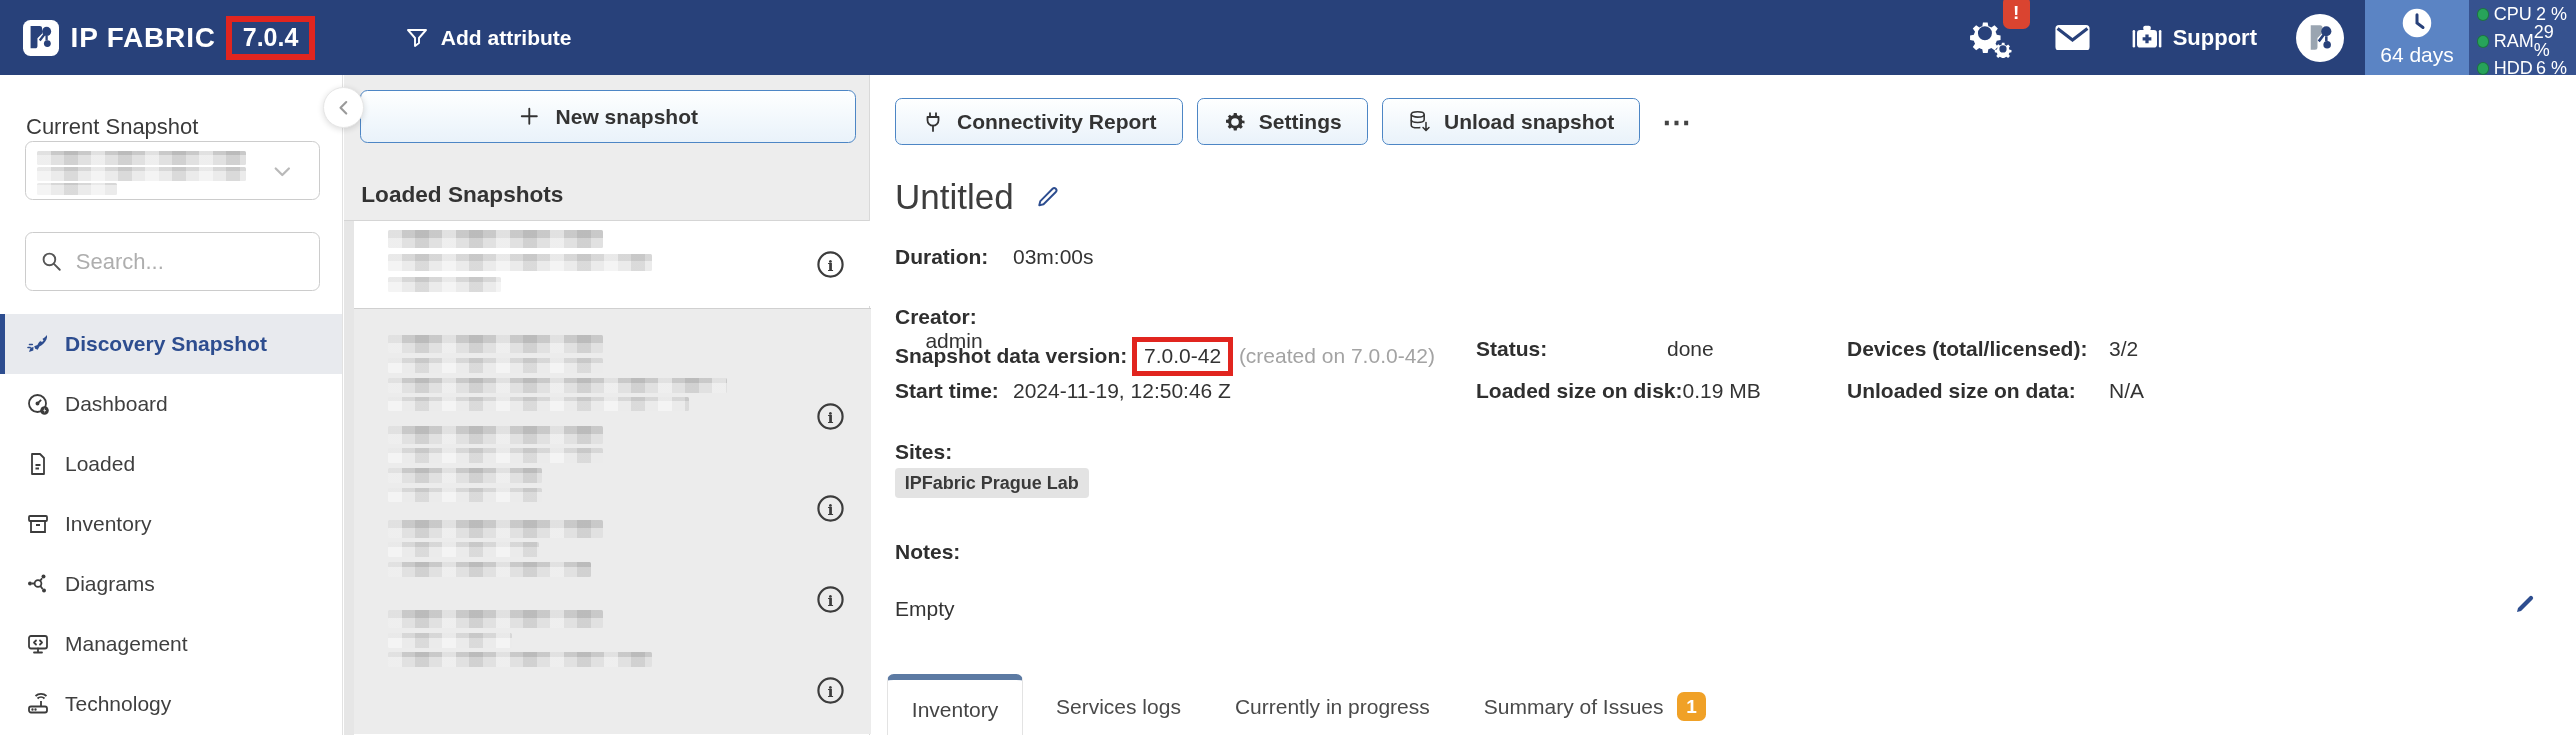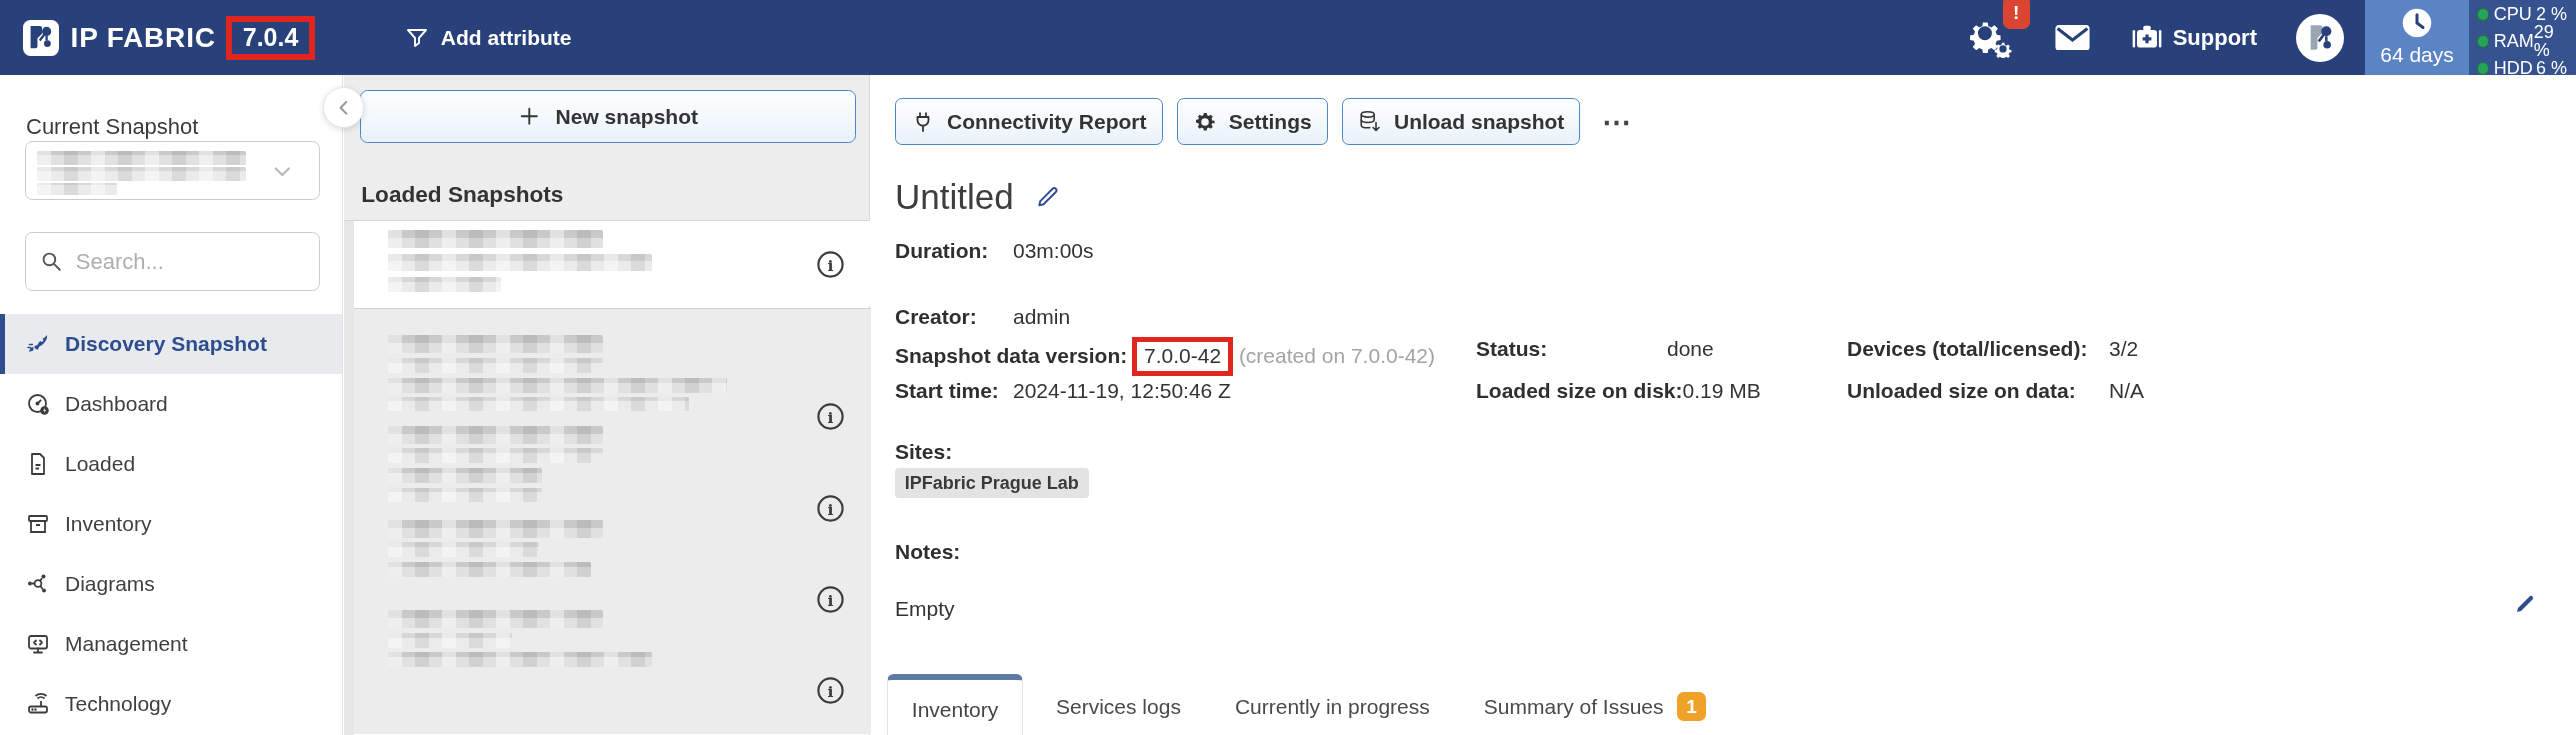--- a/index.html
+++ b/index.html
@@ -58,21 +58,21 @@
   .px { position:absolute; border-radius:1.5px; background-color:#d4d4d4;
         background-image:
          repeating-linear-gradient(90deg, rgba(255,255,255,.45) 0 13.6px, rgba(255,255,255,0) 13.6px 27px, rgba(0,0,0,.07) 27px 41px, rgba(0,0,0,0) 41px 54px),
          repeating-linear-gradient(0deg, rgba(255,255,255,.30) 0 10.5px, rgba(0,0,0,.05) 10.5px 21px); }
   .px.light { background-color:#e3e3e3; }
   .info-ic { position:absolute; width:29px; height:29px; cursor:pointer; }
 
   
   .main { position:absolute; left:871px; top:75px; width:1705px; height:660px; background:#fff; }
   .toolbar { position:absolute; left:24px; top:23px; display:flex; align-items:center; }
-  .tb-btn { height:47px; border:1.5px solid #4d86c5; border-radius:6.8px; background:linear-gradient(#feffff,#e9f2fa); display:flex; align-items:center; justify-content:center; font-size:21px; font-weight:600; color:#333; padding:0 15px; margin-right:14.3px; cursor:pointer; white-space:nowrap; }
+  .tb-btn { height:47px; border:1.5px solid #4d86c5; border-radius:6.8px; background:linear-gradient(#feffff,#e9f2fa); display:flex; align-items:center; justify-content:center; font-size:21px; font-weight:600; color:#333; padding:0 25px; margin-right:14.3px; cursor:pointer; white-space:nowrap; }
   .tb-btn svg { width:24px; height:24px; margin-right:12px; flex:none; }
   .more-btn { font-size:29px; font-weight:700; color:#444; letter-spacing:1.5px; padding:0 7.5px; cursor:pointer; }
   .page-title-row { position:absolute; left:24px; top:102px; display:flex; align-items:center; }
   .page-title { font-size:35px; color:#3d3d3d; }
   .title-pencil { width:25.6px; height:25.6px; margin-left:21px; cursor:pointer; color:#2d4d8f; }
   .frow { position:absolute; left:24px; height:30px; white-space:nowrap; }
   .pair { position:absolute; top:0; display:flex; align-items:center; }
   .flbl { font-size:21px; font-weight:700; color:#2f2f2f; display:inline-block; }
   .fval { font-size:21px; color:#333; }
   .w157 { min-width:118px; } .w253 { min-width:191px; } .w348 { min-width:262px; }
@@ -398,28 +398,28 @@
     <div class="page-title-row">
       <span class="page-title">Untitled</span>
       <span class="title-pencil">
         <svg viewBox="0 0 24 24" fill="none" stroke="currentColor" stroke-width="1.8">
             <path d="M4 20l1-4L16.5 4.5a2.12 2.12 0 0 1 3 3L8 19l-4 1z" stroke-linejoin="round"></path>
           </svg>
       </span>
     </div>
 
     <div class="frow" style="top:164px;">
-      <div class="pair" style="left:0;">
+      <div class="pair" style="left:0;margin-top:6px;">
         <span class="flbl w157">Duration:</span>
         <span class="fval">03m:00s</span>
       </div>
     </div>
 
     <div class="frow" style="top:230px;">
-      <div class="pair" style="left:0;">
+      <div class="pair" style="left:0;flex-direction:column;">
         <span class="flbl w157">Creator:</span>
         <span class="fval">admin</span>
       </div>
     </div>
 
     <div class="frow" style="top:262px;">
       <div class="pair" style="left:0;">
         <span class="flbl">Snapshot data version:</span>
         <span class="ver-box">7.0.0-42</span>
         <span class="ver-note">(created on 7.0.0-42)</span>

